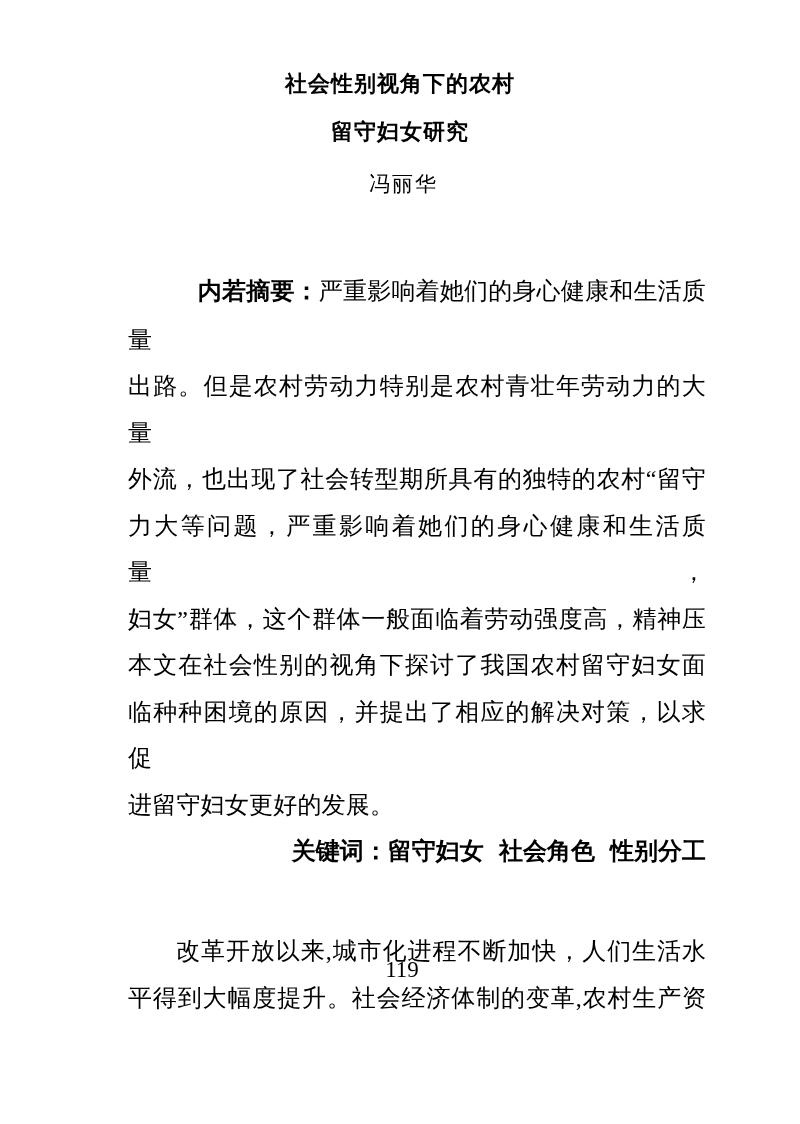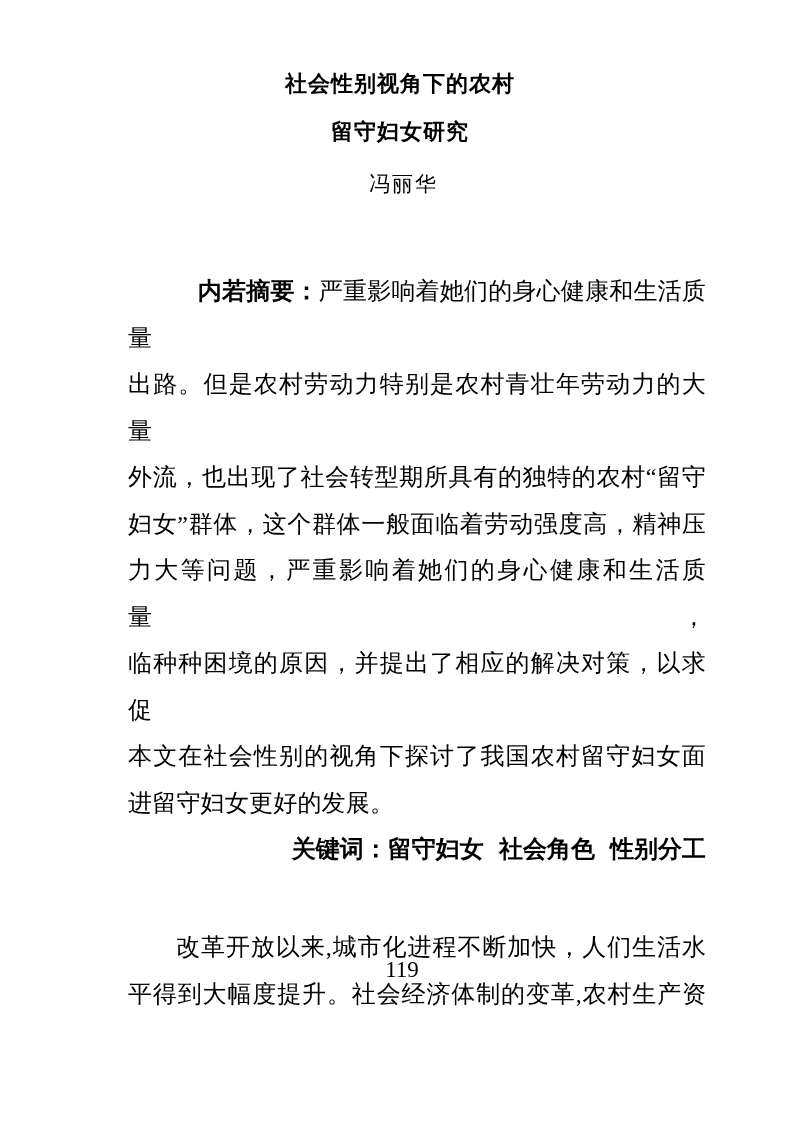--- a/index.html
+++ b/index.html
@@ -47,21 +47,21 @@
     white-space: nowrap;
   }
   .fill {
     text-align: justify;
     text-align-last: justify;
     text-justify: inter-character;
     white-space: normal;
   }
   .indent { text-indent: 2em; text-align: right; }
   .label {
-    font-family: Liberation Sans, sans-serif;
+    font-family: Liberation Mono, monospace;
     font-weight: bold;
   }
   .keywords {
     margin-left: 128px;
     width: 578px;
     font-size: 24px;
     line-height: 46.5px;
     font-family: "Liberation Sans", "DejaVu Sans", sans-serif;
     font-weight: bold;
   }
@@ -94,24 +94,24 @@
     <span class="title-line">社会性别视角下的农村</span>
     <span class="title-line">留守妇女研究</span>
   </h1>
 
   <div class="author">冯丽华</div>
 
   <div class="abstract">
     <div class="a-line fill indent"><span class="label">内若摘要：</span><span>严重影响着她们的身心健康和生活质量</span></div>
     <div class="a-line fill">出路。但是农村劳动力特别是农村青壮年劳动力的大量</div>
     <div class="a-line fill">外流，也出现了社会转型期所具有的独特的农村“留守</div>
+    <div class="a-line fill">力大等问题，严重影响着她们的身心健康和生活质量，</div>
     <div class="a-line fill">妇女”群体，这个群体一般面临着劳动强度高，精神压</div>
-    <div class="a-line fill">力大等问题，严重影响着她们的身心健康和生活质量，</div>
+    <div class="a-line fill">本文在社会性别的视角下探讨了我国农村留守妇女面</div>
     <div class="a-line fill">临种种困境的原因，并提出了相应的解决对策，以求促</div>
-    <div class="a-line fill">本文在社会性别的视角下探讨了我国农村留守妇女面</div>
     <div class="a-line">进留守妇女更好的发展。</div>
   </div>
 
   <div class="keywords indent"><span class="label">关键词：</span><span class="kw-text">留守妇女 社会角色 性别分工</span></div>
 
   <div class="body-para">
     <div class="b-line fill indent">改革开放以来,城市化进程不断加快，人们生活水</div>
     <div class="b-line fill">平得到大幅度提升。社会经济体制的变革,农村生产资</div>
   </div>
 

